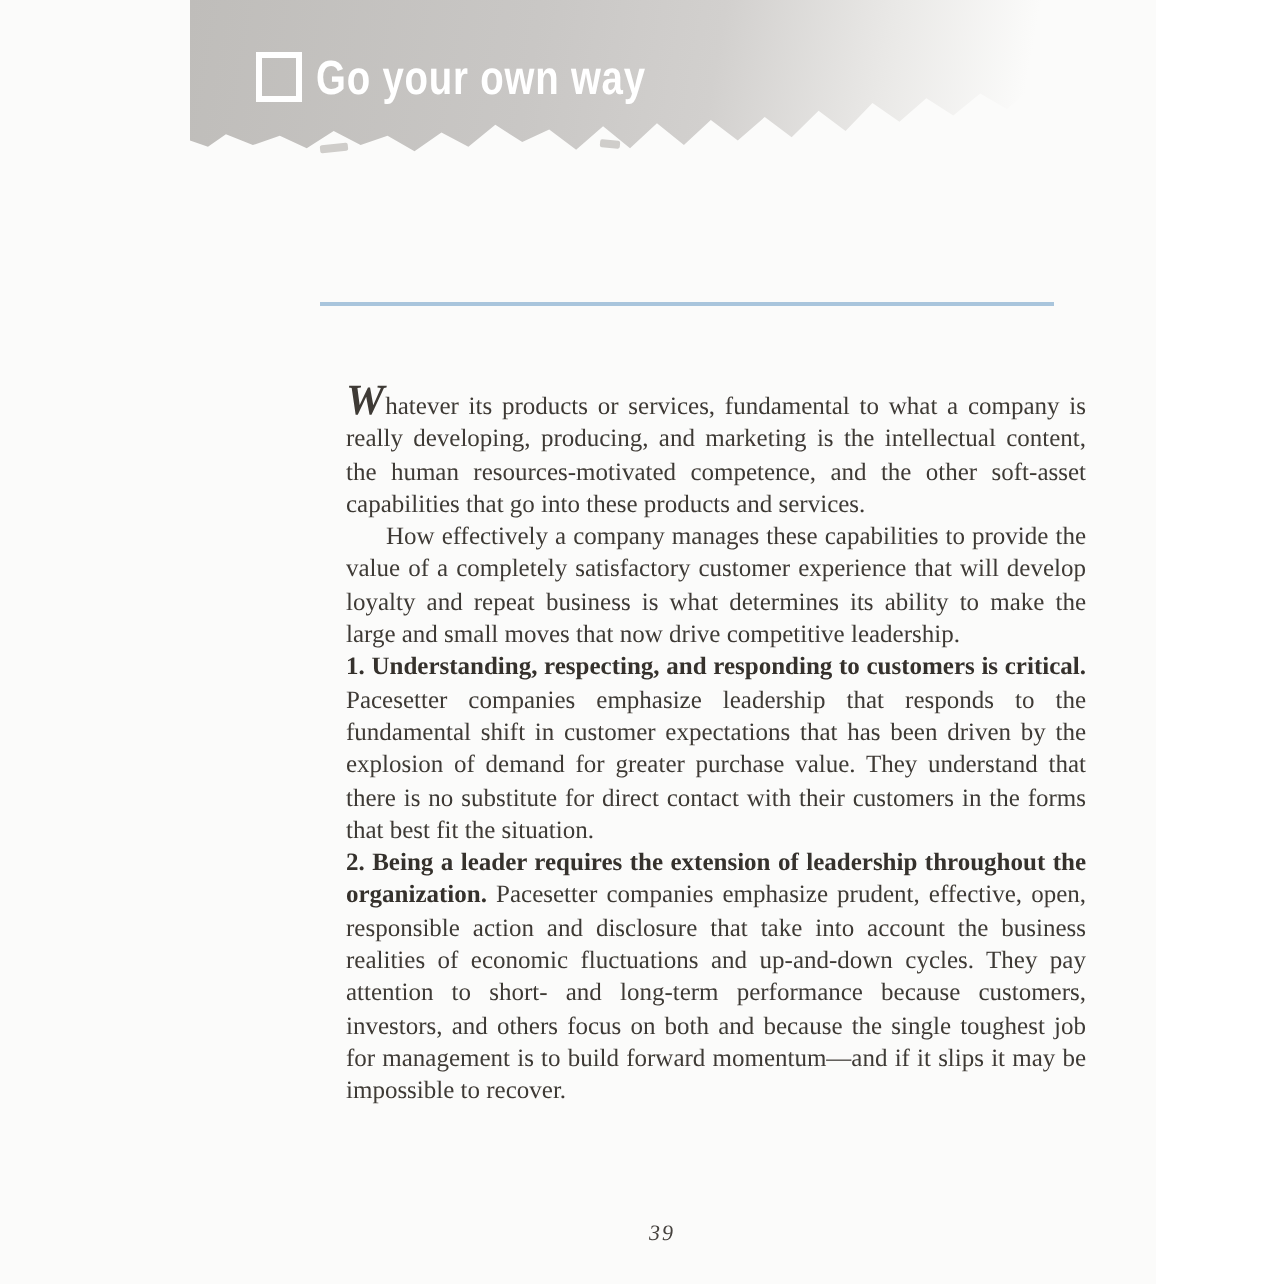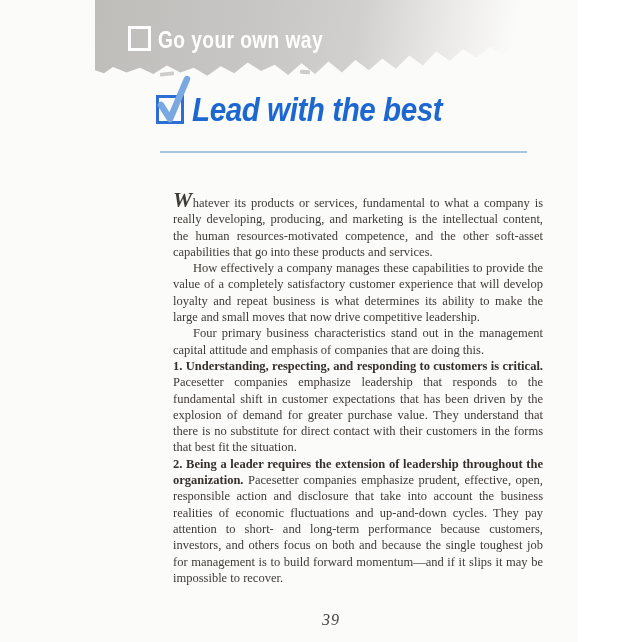--- a/index.html
+++ b/index.html
@@ -55,48 +55,40 @@
   .body-col p{margin:0; text-align:justify;}
   .indent{text-indent:20px;font-family:Liberation Serif, serif;}
   .item{margin-top:6px;}
   .lead{font-weight:700; color:#35312c;}
   .dropcap{
     font-size:21.5px; font-weight:700; font-style:italic;
     line-height:0; letter-spacing:.5px;
   }
   .folio{
     position:absolute; left:157px; top:611px; width:348px;
-    text-align:center; font-style:italic; font-size:16px;
+    text-align:center; font-style:italic; font-size:11px;
     color:#46423e; letter-spacing:1px;
   }
 </style>
 </head>
 <body>
 
 <div class="page">
 
   <div class="torn-band">
     <span class="hdr-box"></span>
     <span class="hdr-label">Go your own way</span>
   </div>
   <div class="speck speck1"></div>
   <div class="speck speck2"></div>
 
-  <div class="title-row">
-    <span class="title-box"></span>
-    <svg class="title-check" width="40" height="50" viewBox="0 0 40 50">
-      <path d="M8 29 L17 43 L34 3" fill="none" stroke="#79a9e0" stroke-width="6.5" stroke-linecap="round" stroke-linejoin="round"></path>
-    </svg>
-    <h1 class="chapter-title">Lead with the best</h1>
-  </div>
   <div class="title-rule"></div>
 
   <div class="body-col">
     <p><span class="dropcap">W</span><span>hatever its products or services, fundamental to what a company is really developing, producing, and marketing is the intellectual content, the human resources-motivated competence, and the other soft-asset capabilities that go into these products and services.</span></p>
     <p class="indent">How effectively a company manages these capabilities to provide the value of a completely satisfactory customer experience that will develop loyalty and repeat business is what determines its ability to make the large and small moves that now drive competitive leadership.</p>
-    <p class="indent">Four primary business characteristics stand out in the management capital attitude and emphasis of companies that are doing this.</p>
     <p class="item"><span class="lead">1. Understanding, respecting, and responding to customers is critical.</span><span> Pacesetter companies emphasize leadership that responds to the fundamental shift in customer expectations that has been driven by the explosion of demand for greater purchase value. They understand that there is no substitute for direct contact with their customers in the forms that best fit the situation.</span></p>
     <p class="item"><span class="lead">2. Being a leader requires the extension of leadership throughout the organization.</span><span> Pacesetter companies emphasize prudent, effective, open, responsible action and disclosure that take into account the business realities of economic fluctuations and up-and-down cycles. They pay attention to short- and long-term performance because customers, investors, and others focus on both and because the single toughest job for management is to build forward momentum—and if it slips it may be impossible to recover.</span></p>
   </div>
 
   <div class="folio">39</div>
 
 </div>
 
 </body></html>

